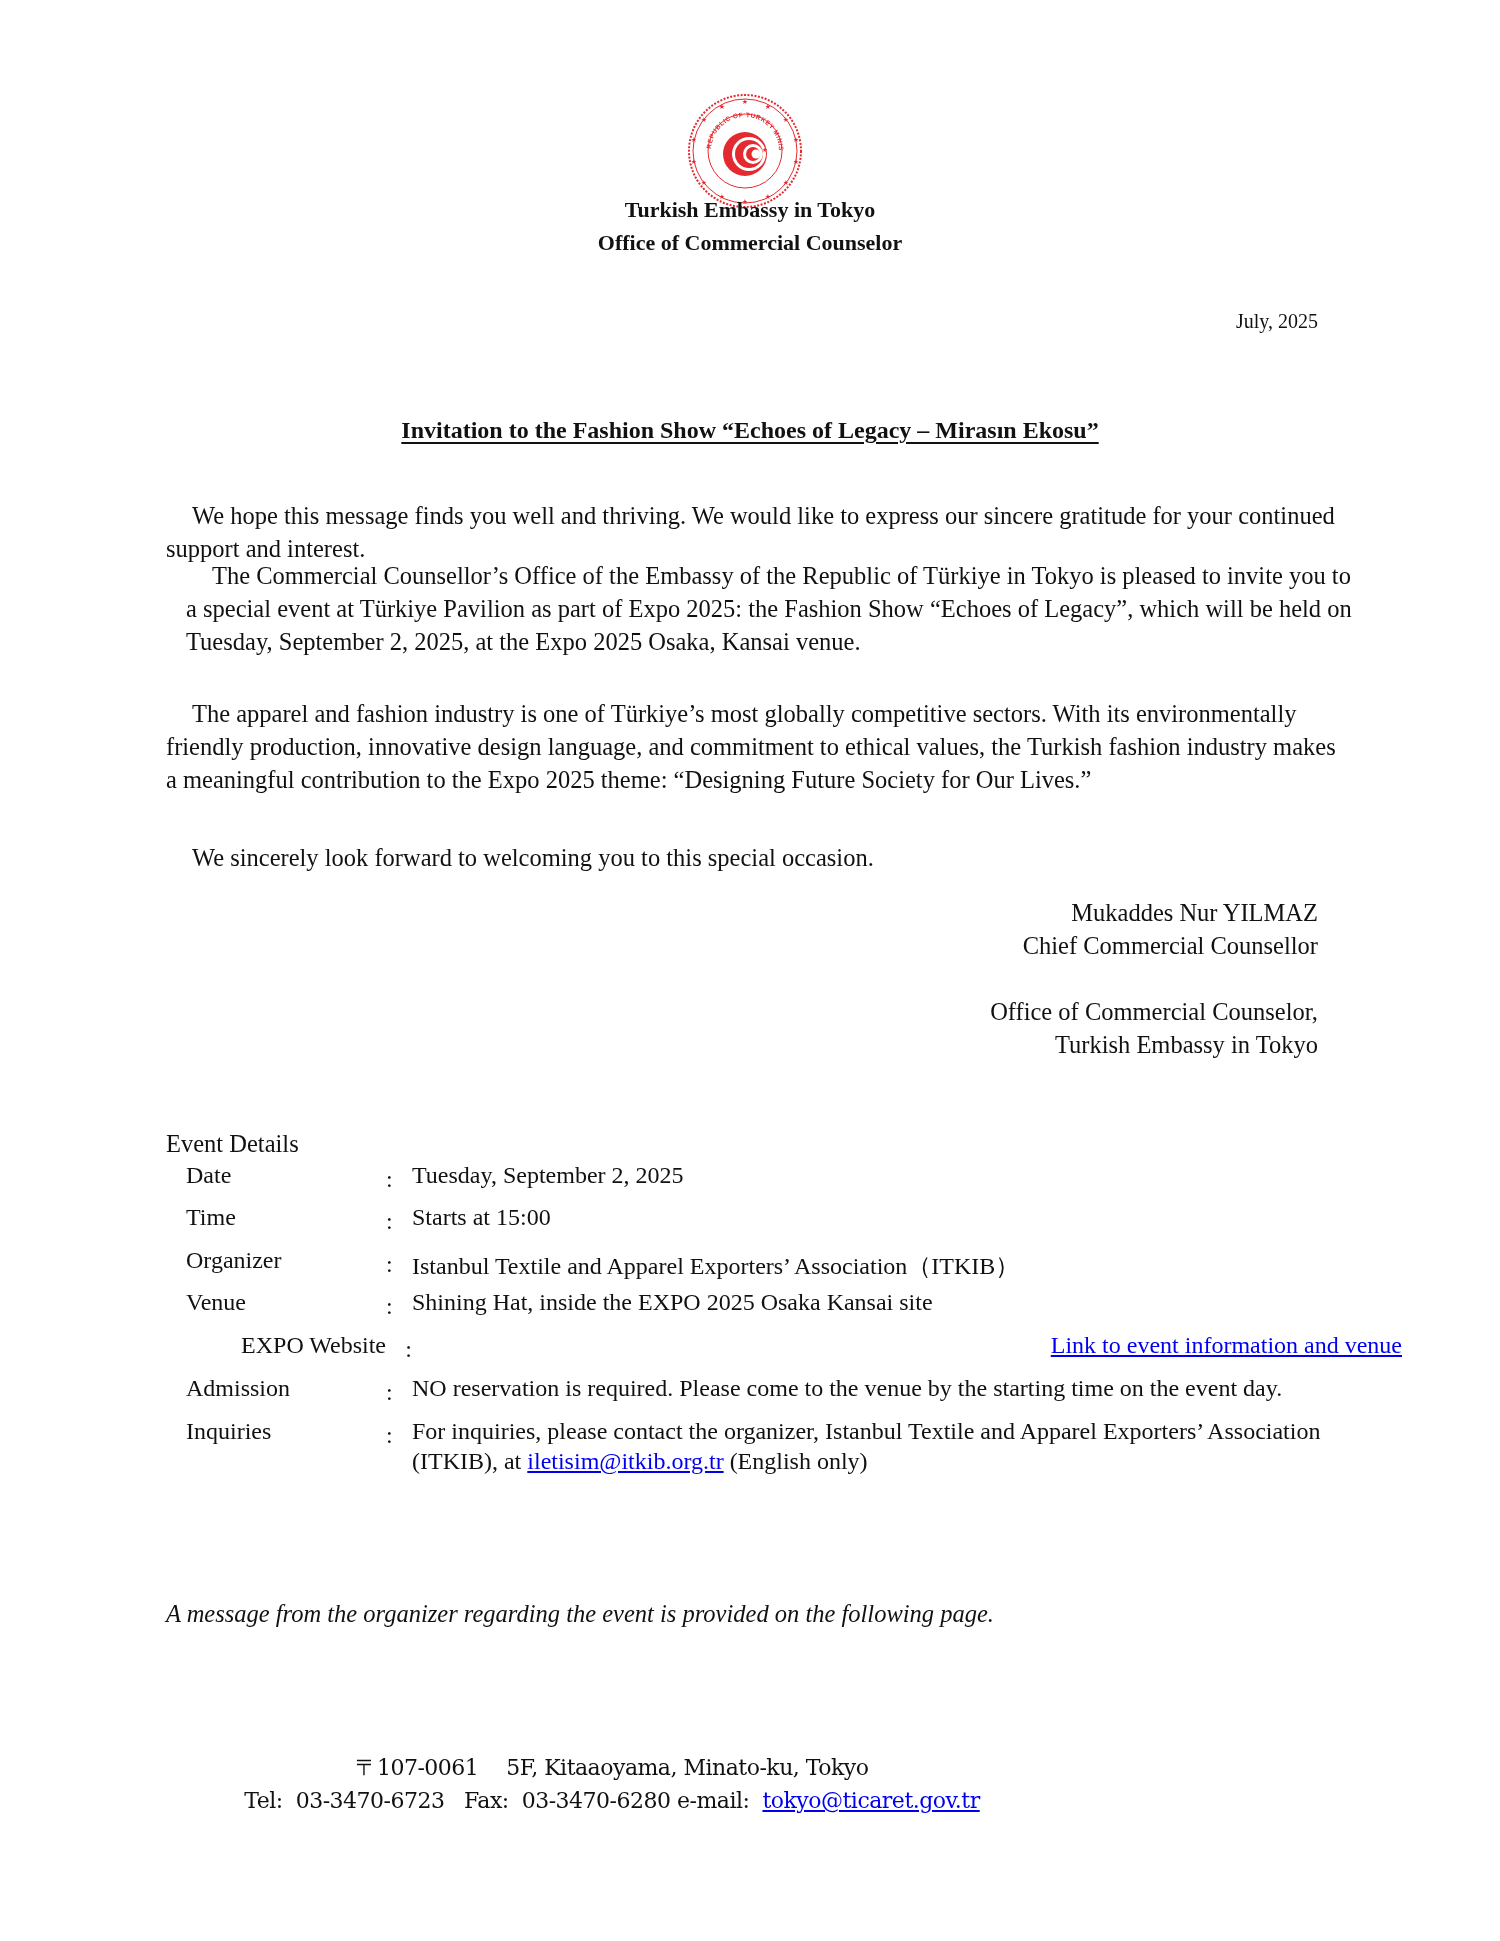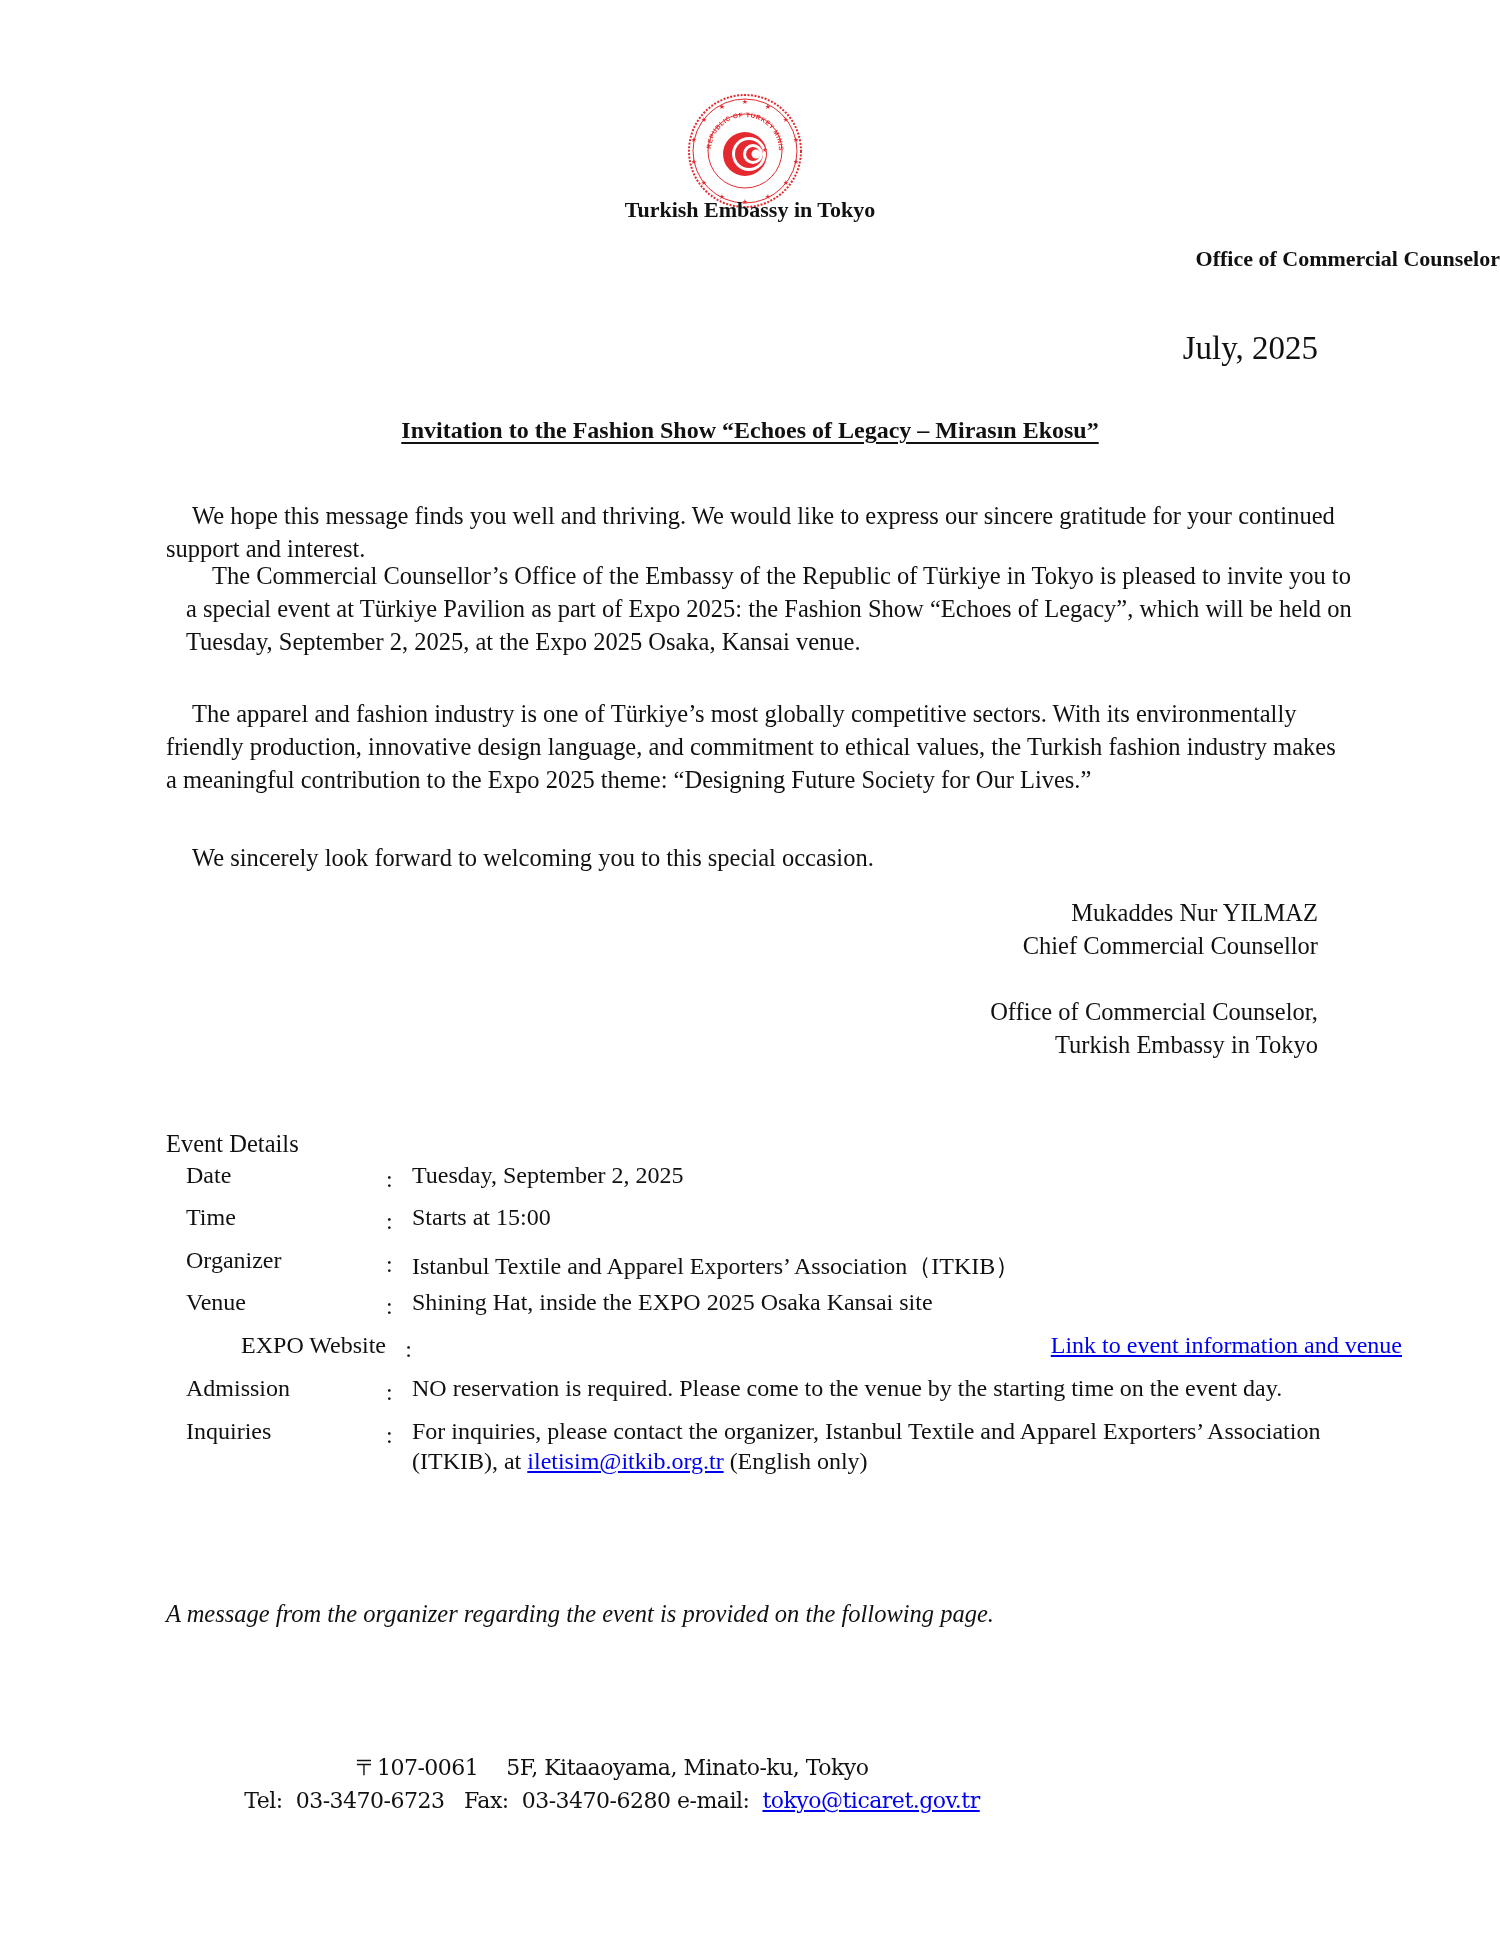--- a/index.html
+++ b/index.html
@@ -1,21 +1,21 @@
 <!DOCTYPE html>
 <html><head>
 <meta charset="utf-8">
 <style>
   html, body { margin:0; padding:0; background:#ffffff; }
   body { width:1500px; height:1941px; position:relative; overflow:hidden;
          font-family:"Liberation Serif", "DejaVu Serif", serif; color:#111; }
   .abs { position:absolute; }
   .logo { left:686px; top:92px; width:118px; height:118px; }
   .hdr { left:0; width:1500px; text-align:center; font-weight:bold; font-size:22px; }
-  .date { right:182px; top:310px; font-size:33px;margin-top:20px; }
+  .date { right:182px; top:310px; font-size:20px; }
   .title { left:0; width:1500px; text-align:center; top:417px; font-size:24px; font-weight:bold; text-decoration:underline; text-decoration-thickness:2px; text-underline-offset:4px; }
   .body-para { left:166px; width:1170px; font-size:24.5px; line-height:33px; }
   .indent { text-indent:26px; }
   .sig { right:182px; text-align:right; font-size:24.5px; line-height:33px; }
   .ev-title { left:166px; top:1130px; font-size:24.5px; }
   .ev-row { left:178px; font-size:24px; line-height:30px; display:flex;margin-left:8px; }
   .ev-label { width:200px; flex:none; }
   .ev-colon { width:26px; flex:none; position:relative; top:4px; }
   .ev-val { width:990px; }
   a.link { color:#0000ee; text-decoration:underline; }
@@ -57,21 +57,21 @@
     <circle cx="63" cy="62" r="17" fill="#fff"></circle>
     <circle cx="63" cy="62" r="14" fill="#e52a2f"></circle>
     <circle cx="67" cy="62" r="10" fill="#fff"></circle>
     <circle cx="67" cy="62" r="7" fill="#e52a2f"></circle>
     <circle cx="70" cy="62" r="4.5" fill="#fff"></circle>
     <text x="76" y="60" font-size="6" fill="#e52a2f">★</text>
   </svg>
 </div>
 
 <div class="abs hdr" style="top:197px;">Turkish Embassy in Tokyo</div>
-<div class="abs hdr" style="top:246px;text-align:right;">Office of Commercial Counselor</div>
+<div class="abs hdr" style="top:230px;">Office of Commercial Counselor</div>
 
 <div class="abs date">July, 2025</div>
 
 <div class="abs title">Invitation to the Fashion Show “Echoes of Legacy – Mirasın Ekosu”</div>
 
 <div class="abs body-para indent" style="top:499px;">We hope this message finds you well and thriving. We would like to express our sincere gratitude for your continued support and interest.</div>
 <div class="abs body-para indent" style="top:559px;margin-left:20px;">The Commercial Counsellor’s Office of the Embassy of the Republic of Türkiye in Tokyo is pleased to invite you to a special event at Türkiye Pavilion as part of Expo 2025: the Fashion Show “Echoes of Legacy”, which will be held on Tuesday, September 2, 2025, at the Expo 2025 Osaka, Kansai venue.</div>
 <div class="abs body-para indent" style="top:697px;">The apparel and fashion industry is one of Türkiye’s most globally competitive sectors. With its environmentally friendly production, innovative design language, and commitment to ethical values, the Turkish fashion industry makes a meaningful contribution to the Expo 2025 theme: “Designing Future Society for Our Lives.”</div>
 <div class="abs body-para indent" style="top:841px;">We sincerely look forward to welcoming you to this special occasion.</div>
 

